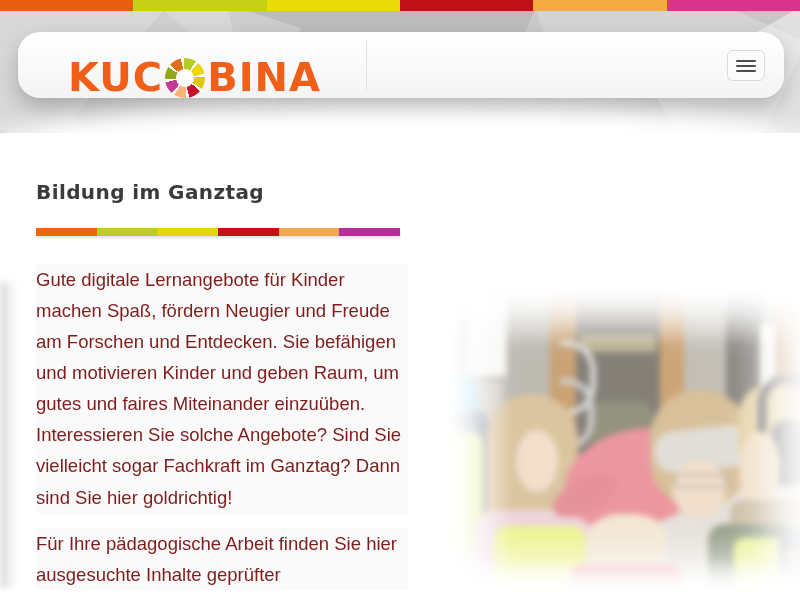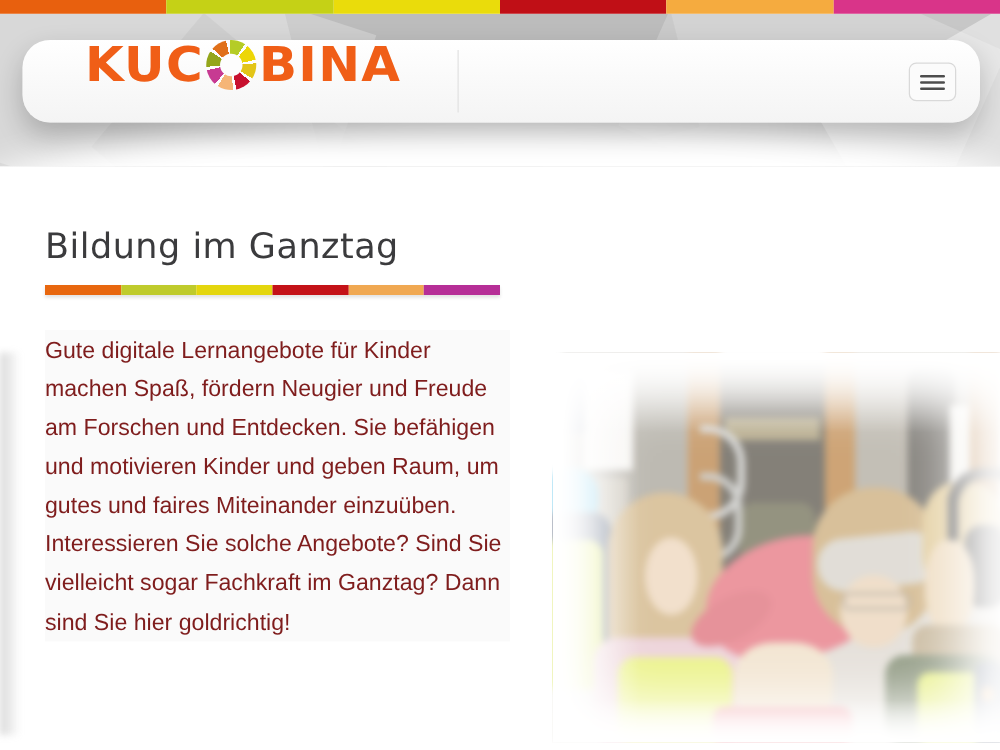--- a/index.html
+++ b/index.html
@@ -19,40 +19,40 @@
   .p2{left:240px;top:-70px;width:300px;height:200px;background:rgba(0,0,0,.05);transform:rotate(-14deg);}
   .p3{left:520px;top:-30px;width:260px;height:180px;background:rgba(255,255,255,.22);transform:rotate(24deg);}
   .p4{left:680px;top:20px;width:200px;height:160px;background:rgba(255,255,255,.45);transform:rotate(-30deg);}
   .p5{left:90px;top:60px;width:240px;height:140px;background:rgba(0,0,0,.04);transform:rotate(40deg);}
   .hero-fade{position:absolute;left:-10%;top:78px;width:120%;height:110px;background:#fff;
              border-radius:50% 50% 0 0 / 100% 100% 0 0;filter:blur(14px);}
 
   
   .header-card{position:absolute;left:18px;top:32px;width:766px;height:66px;z-index:7;
                background:linear-gradient(#ffffff,#f4f4f4);border-radius:22px;
-               box-shadow:0 10px 22px rgba(0,0,0,.22);display:flex;align-items:flex-start;}
+               box-shadow:0 10px 22px rgba(0,0,0,.22);display:flex;align-items:flex-end;}
   .header-divider{position:absolute;left:348px;top:8px;bottom:8px;width:1px;background:#e2e2e2;}
 
   
   .logo{display:flex;align-items:center;margin-left:50px;cursor:pointer;user-select:none;}
   .logo .ltxt{font-family:"DejaVu Sans", sans-serif;font-weight:800;font-size:40px;
               letter-spacing:1px;line-height:1;transform:scaleY(.96);}
   .logo-ring{position:relative;width:40px;height:40px;border-radius:50%;margin:0 2px;transform:rotate(-8deg);}
   .logo-ring::after{content:"";position:absolute;left:11px;top:11px;width:18px;height:18px;
                     border-radius:50%;background:#fdfdfd;}
 
   
   .menu-btn{position:absolute;right:19px;top:18px;width:38px;height:31px;background:#fbfbfb;
             border:1px solid #d9d9d9;border-radius:6px;display:flex;flex-direction:column;
             justify-content:center;align-items:center;gap:3px;cursor:pointer;box-sizing:border-box;}
   .menu-btn .bar{width:20px;height:2px;background:#4d4d4d;border-radius:1px;box-shadow:0 1px 0 rgba(255,255,255,.8);}
 
   
   .page-title{position:absolute;left:36px;top:180px;margin:0;z-index:4;
-              font-family:"DejaVu Sans", sans-serif;font-weight:400;font-size:28px;
+              font-family:"DejaVu Sans", sans-serif;font-weight:700;font-size:20px;
               letter-spacing:.4px;color:#3b3b3d;}
   .title-divider{position:absolute;left:36px;top:228px;width:364px;height:8px;display:flex;z-index:4;
                  box-shadow:0 2px 3px rgba(0,0,0,.12);}
   .title-divider span{flex:1 1 0;height:100%;}
 
   .copy{position:absolute;left:36px;top:264px;width:372px;z-index:4;}
   .copy p{margin:0 0 15px 0;font-size:18.5px;line-height:1.68;color:#7f1d1d;
           background:rgba(80,80,80,.03);}
 
   
@@ -163,20 +163,21 @@
     <span style="background: rgb(232, 103, 15);"></span>
     <span style="background: rgb(191, 203, 44);"></span>
     <span style="background: rgb(228, 214, 14);"></span>
     <span style="background: rgb(196, 18, 24);"></span>
     <span style="background: rgb(240, 168, 82);"></span>
     <span style="background: rgb(182, 46, 151);"></span>
   </div>
 
   <div class="copy">
     <p>Gute digitale Lernangebote für Kinder machen Spaß, fördern Neugier und Freude am Forschen und Entdecken. Sie befähigen und motivieren Kinder und geben Raum, um gutes und faires Miteinander einzuüben. Interessieren Sie solche Angebote? Sind Sie vielleicht sogar Fachkraft im Ganztag? Dann sind Sie hier goldrichtig!</p>
+    <p>Für Ihre pädagogische Arbeit finden Sie hier ausgesuchte Inhalte geprüfter</p>
   </div>
 
   <div class="left-fade"></div>
 
   <figure class="photo" style="margin:0;" aria-label="Gruppe von Kindern mit Warnwesten und Kopfhörern vor einer Holztür">
     <div class="blobs">
       <div class="b pavement"></div>
       <div class="b glassL"></div>
         <div class="b posterA"></div>
         <div class="b posterB"></div>

